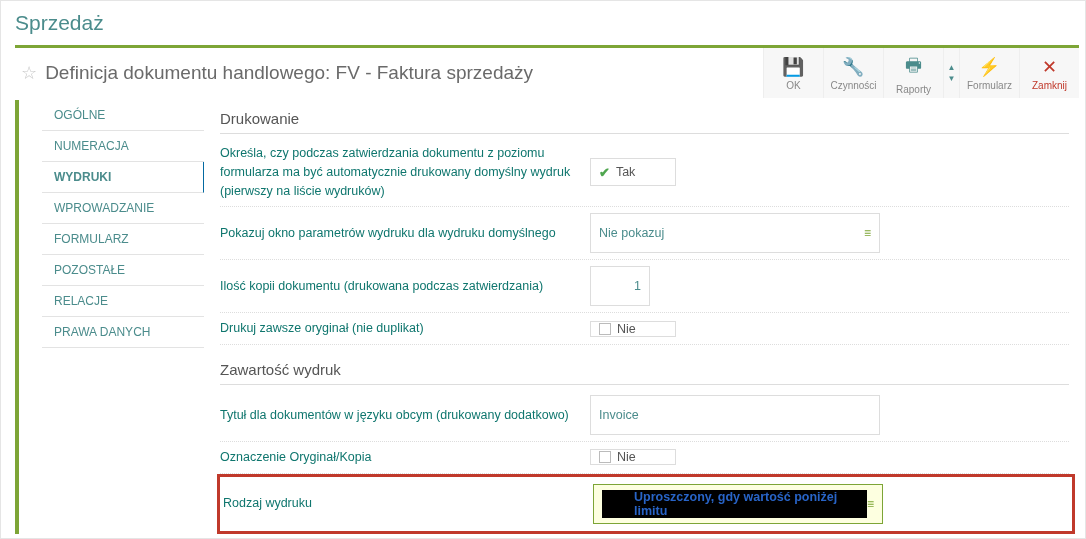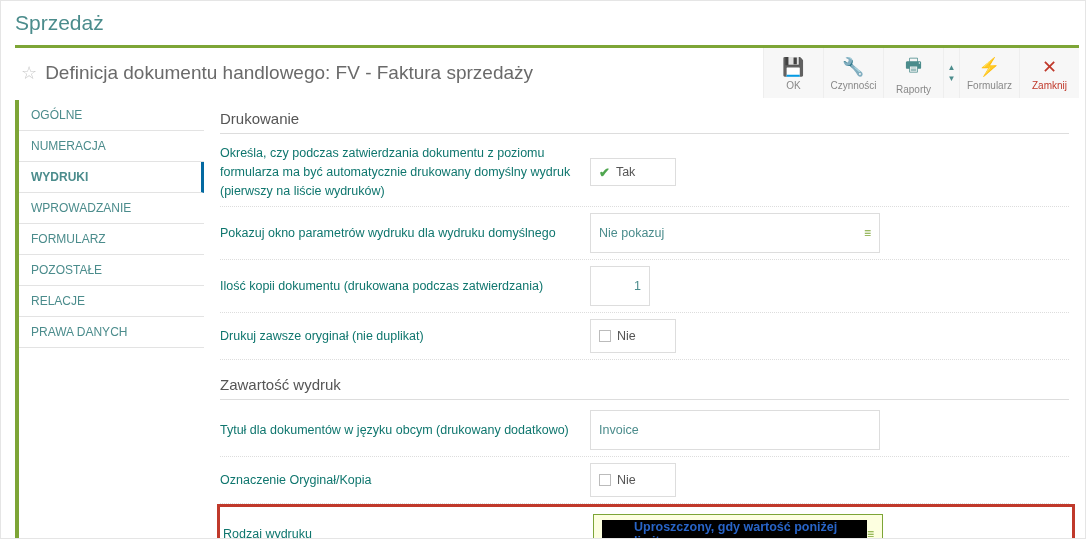--- a/index.html
+++ b/index.html
@@ -15,33 +15,33 @@
   .toolbar { display: flex; align-items: stretch; }
   .tb-btn { width: 60px; display: flex; flex-direction: column; align-items: center; justify-content: center; border-left: 1px solid #eee; cursor: pointer; background: #f7f7f7; }
   .tb-btn:first-child { border-left: 1px solid #eee; }
   .tb-btn .ico { font-size: 18px; color: #4b8c8c; margin-bottom: 2px; }
   .tb-btn .lbl { font-size: 10px; color: #888; }
   .tb-btn.close .ico { color: #c0392b; }
   .tb-btn.close .lbl { color: #c0392b; }
   .tb-drop { width: 16px; display: flex; align-items: center; justify-content: center; border-left: 1px solid #eee; background: #f7f7f7; color: #4b8c8c; cursor: pointer; flex-direction: column; font-size: 8px; gap:2px; }
   .body-split { display: flex; border-left: 4px solid #7da536; margin-top: 2px; }
   .sidebar { width: 185px; }
-  .sb-item { padding: 8px 12px; border-bottom: 1px solid #e3e3e3; color: #4b8c8c; font-size: 12px; cursor: pointer; }
-  .sb-item.active { background: #fff; font-weight: 600; border-right: 3px solid #0369a1; position: relative; }
+  .sb-item { padding: 8px 12px; border-bottom: 1px solid #e3e3e3; color: #4b8c8c; font-size: 12px; cursor: pointer; margin-left: 23px; }
+  .sb-item.active { background: #fff; font-weight: 600; border-right: 1px solid #0369a1; position: relative; }
   .content { flex: 1; padding: 4px 10px 0 16px; overflow-y: auto; }
   .sect-title { color: #555; font-size: 15px; padding: 6px 0 6px 0; border-bottom: 1px solid #ddd; margin-bottom: 4px; }
   .row { display: flex; align-items: center; border-bottom: 1px dotted #ddd; padding: 6px 0; }
   .row .lbl { width: 370px; color: #0f766e; font-size: 12.5px; line-height: 1.5; padding-right: 12px; }
   .row .ctrl { width: 290px; }
   .txt-in, .sel-in { width: 100%; height: 40px; border: 1px solid #ddd; padding: 0 8px; font-family: inherit; font-size: 12.5px; color: #4b8c8c; }
   .sel-in { display: flex; align-items: center; justify-content: space-between; cursor: pointer; background: #fff; }
   .sel-in .list-ico { color: #7da536; font-size: 12px; }
   .sel-in.num { justify-content: flex-end; }
   .sel-in.num .val { text-align: right; width: 100%; }
-  .chk-in { width: 86px; height: 34px; border: 1px solid #ddd; display: flex; align-items: center; padding: 0 8px; background: #fff; }
+  .chk-in { width: 86px; height: 16px; border: 1px solid #ddd; display: flex; align-items: center; padding: 0 8px; background: #fff; }
   .chk-in .box { width: 12px; height: 12px; border: 1px solid #bbb; margin-right: 6px; }
   .chk-in .txt { color: #555; font-size: 12.5px; }
   .yes-in { width: 86px; height: 28px; border: 1px solid #ddd; display: flex; align-items: center; padding: 0 8px; background: #fff; }
   .yes-in .chk { color: #4fa64f; font-weight: bold; margin-right: 6px; }
   .yes-in .txt { color: #555; font-size: 12.5px; }
   .highlight-row { border: 3px solid #c0392b; padding: 1px 3px 1px 0; margin-left: -3px; margin-right: -6px; }
   .highlight-row .row { border-bottom: none; padding-left:3px;}
   .highlight-row .sel-in { background: #fdffe0; border: 1px solid #7da536; }
   .highlight-row .sel-in .val { color: #2864c7; font-weight: 600; background: #000000; display: inline; padding-left: 32px; }
   .sep { height: 10px; }

